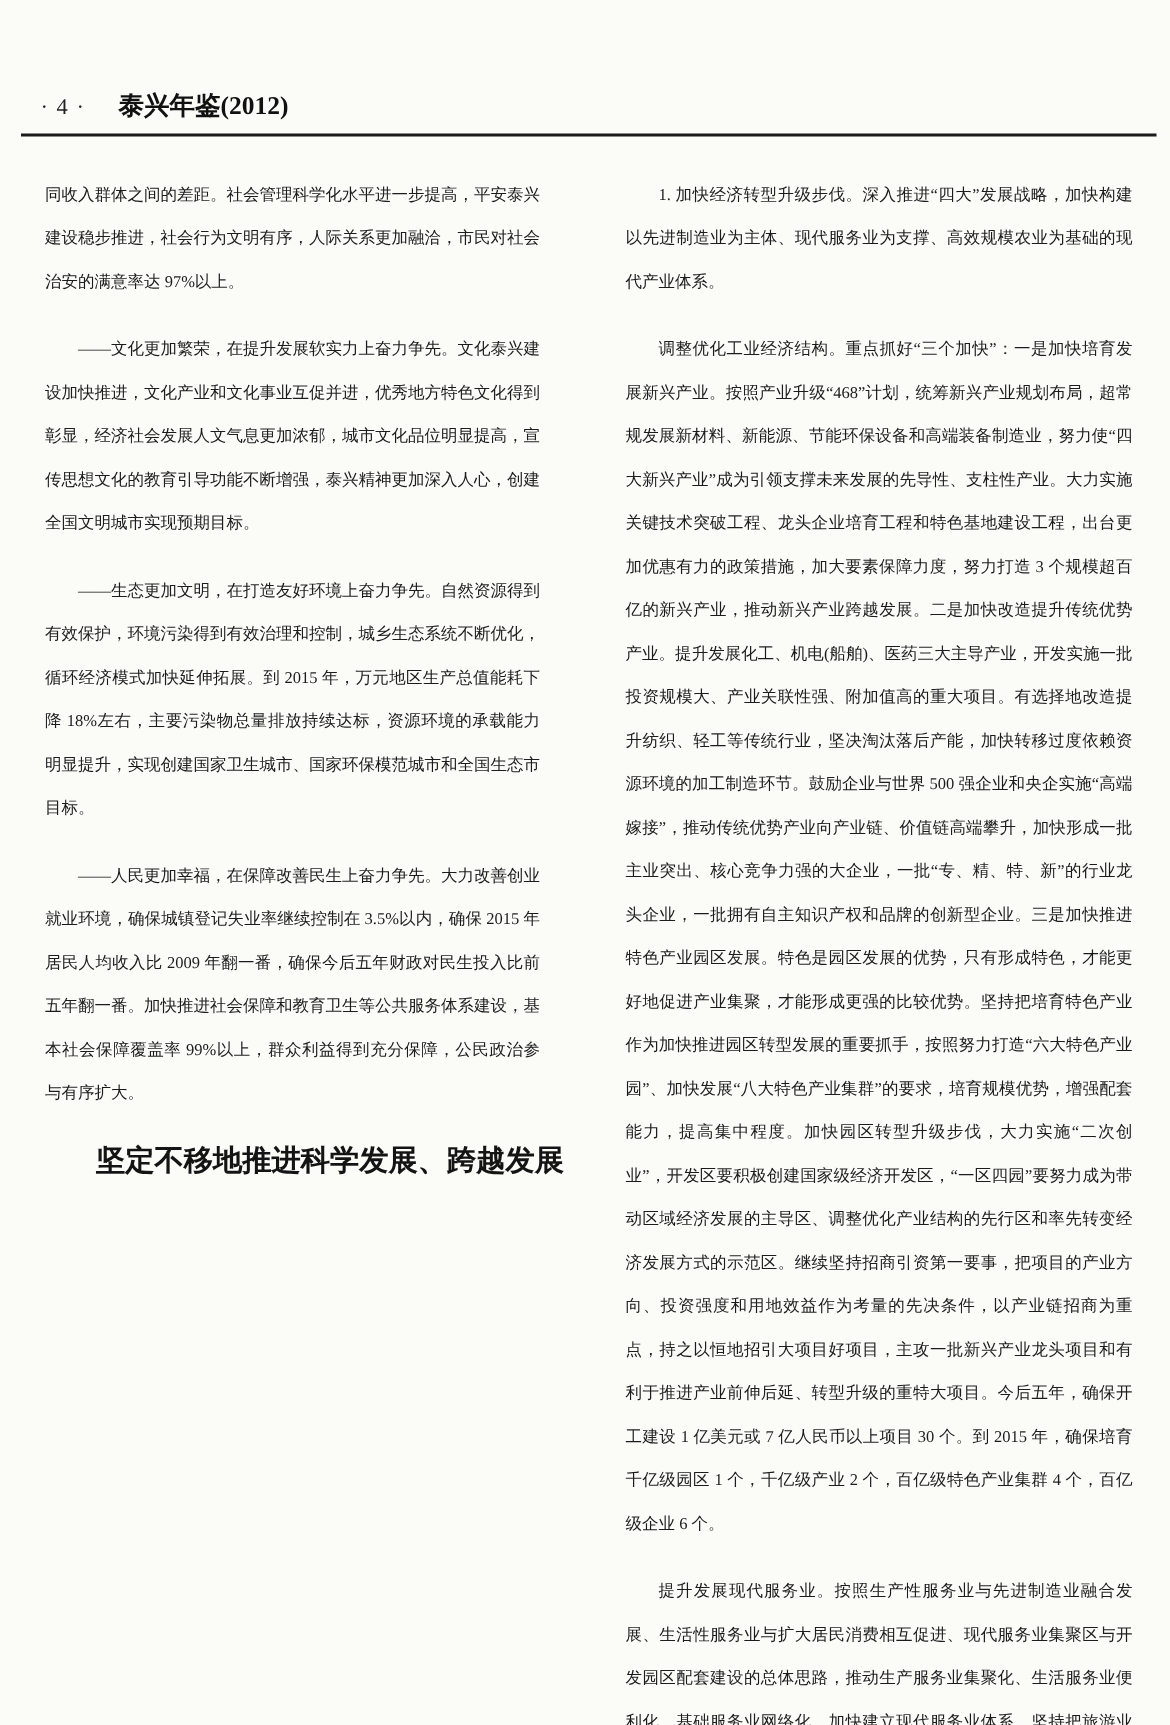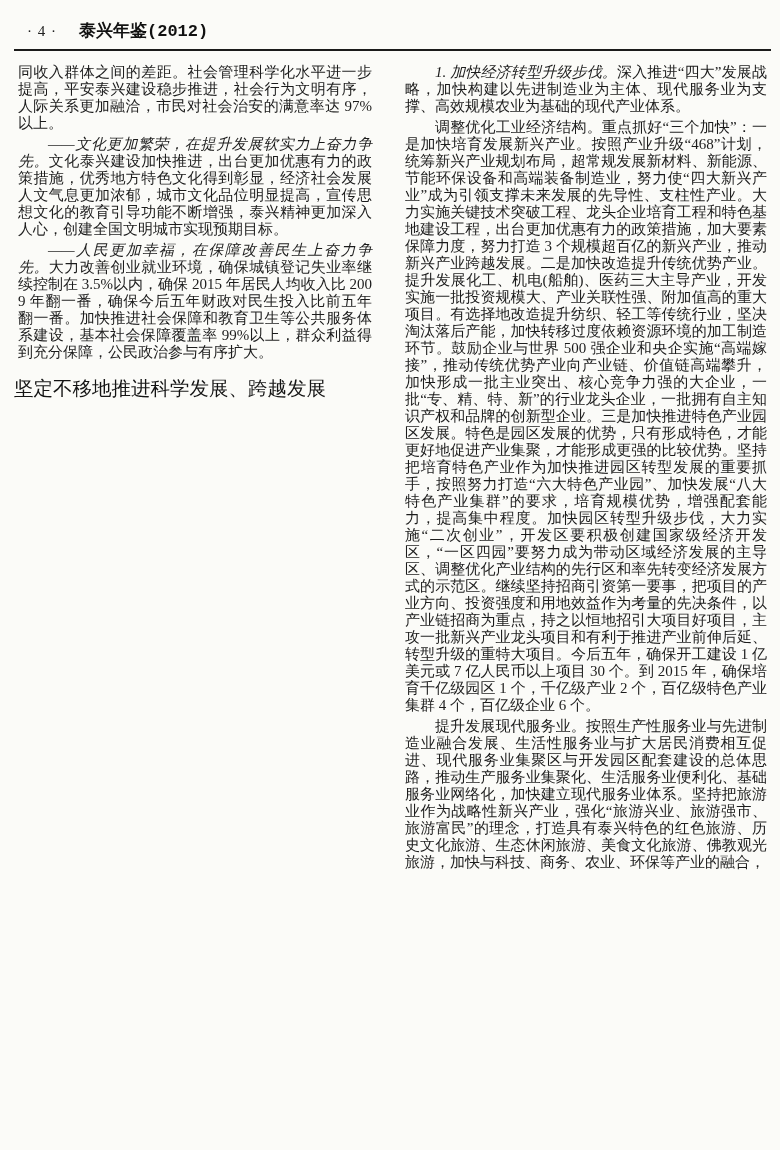--- a/index.html
+++ b/index.html
@@ -22,70 +22,71 @@
     gap: 22px;
     padding: 0 0 7px 13px;
     border-bottom: 2.5px solid #1b1b1b;
   }
   .page-number {
     font-size: 15px;
     letter-spacing: 1px;
     color: #222;
   }
   .book-title {
-    font-family: Liberation Mono, monospace;
+    font-family: Liberation Serif, serif;
     font-weight: bold;
     font-size: 17px;
     color: #111;
+    margin-top: 40px;
   }
   .columns {
     display: flex;
     gap: 25px;
     margin-top: 9px;
   }
   .col { flex: none; }
   .col-left  { width: 362px; }
   .col-right { width: 370px; }
   p.body-para {
-    margin: 4px;
-    font-size: 15px;
-    line-height: 17px;
+    margin: 16px;
+    font-size: 11px;
+    line-height: 29px;
     text-align: justify;
     word-break: break-all;
   }
   p.indent { text-indent: 2em; }
   .lead {
-    font-style: italic;
     font-family: "Liberation Serif", "DejaVu Serif", serif;
   }
   h2.section-heading {
     margin: 14px 0 28px;
-    text-align: left;
+    text-align: right;
     font-family: "Liberation Sans", "DejaVu Sans", sans-serif;
-    font-weight: normal;
+    font-weight: bold;
     font-size: 19.5px;
     color: #141414;
     white-space: nowrap;
   }
 </style>
 </head>
 <body>
 
 <div class="page">
 
   <div class="header">
     <span class="page-number">· 4 ·</span>
     <span class="book-title">泰兴年鉴(2012)</span>
   </div>
 
   <div class="columns">
 
     <div class="col col-left">
       <p class="body-para"><span>同收入群体之间的差距。社会管理科学化水平进一步提高，平安泰兴建设稳步推进，社会行为文明有序，人际关系更加融洽，市民对社会治安的满意率达 97%以上。</span></p>
-      <p class="body-para indent"><span class="lead">——文化更加繁荣，在提升发展软实力上奋力争先。</span><span>文化泰兴建设加快推进，出台更加优惠有力的政策措施，优秀地方特色文化得到彰显，经济社会发展人文气息更加浓郁，城市文化品位明显提高，宣传思想文化的教育引导功能不断增强，泰兴精神更加深入人心，创建全国文明城市实现预期目标。</span></p>
+      <p class="body-para indent"><span class="lead">——文化更加繁荣，在提升发展软实力上奋力争先。</span><span>文化泰兴建设加快推进，文化产业和文化事业互促并进，优秀地方特色文化得到彰显，经济社会发展人文气息更加浓郁，城市文化品位明显提高，宣传思想文化的教育引导功能不断增强，泰兴精神更加深入人心，创建全国文明城市实现预期目标。</span></p>
+      <p class="body-para indent"><span class="lead">——生态更加文明，在打造友好环境上奋力争先。</span><span>自然资源得到有效保护，环境污染得到有效治理和控制，城乡生态系统不断优化，循环经济模式加快延伸拓展。到 2015 年，万元地区生产总值能耗下降 18%左右，主要污染物总量排放持续达标，资源环境的承载能力明显提升，实现创建国家卫生城市、国家环保模范城市和全国生态市目标。</span></p>
       <p class="body-para indent"><span class="lead">——人民更加幸福，在保障改善民生上奋力争先。</span><span>大力改善创业就业环境，确保城镇登记失业率继续控制在 3.5%以内，确保 2015 年居民人均收入比 2009 年翻一番，确保今后五年财政对民生投入比前五年翻一番。加快推进社会保障和教育卫生等公共服务体系建设，基本社会保障覆盖率 99%以上，群众利益得到充分保障，公民政治参与有序扩大。</span></p>
       <h2 class="section-heading">坚定不移地推进科学发展、跨越发展</h2>
     </div>
 
     <div class="col col-right">
       <p class="body-para indent"><span class="lead">1. 加快经济转型升级步伐。</span><span>深入推进“四大”发展战略，加快构建以先进制造业为主体、现代服务业为支撑、高效规模农业为基础的现代产业体系。</span></p>
       <p class="body-para indent"><span>调整优化工业经济结构。重点抓好“三个加快”：一是加快培育发展新兴产业。按照产业升级“468”计划，统筹新兴产业规划布局，超常规发展新材料、新能源、节能环保设备和高端装备制造业，努力使“四大新兴产业”成为引领支撑未来发展的先导性、支柱性产业。大力实施关键技术突破工程、龙头企业培育工程和特色基地建设工程，出台更加优惠有力的政策措施，加大要素保障力度，努力打造 3 个规模超百亿的新兴产业，推动新兴产业跨越发展。二是加快改造提升传统优势产业。提升发展化工、机电(船舶)、医药三大主导产业，开发实施一批投资规模大、产业关联性强、附加值高的重大项目。有选择地改造提升纺织、轻工等传统行业，坚决淘汰落后产能，加快转移过度依赖资源环境的加工制造环节。鼓励企业与世界 500 强企业和央企实施“高端嫁接”，推动传统优势产业向产业链、价值链高端攀升，加快形成一批主业突出、核心竞争力强的大企业，一批“专、精、特、新”的行业龙头企业，一批拥有自主知识产权和品牌的创新型企业。三是加快推进特色产业园区发展。特色是园区发展的优势，只有形成特色，才能更好地促进产业集聚，才能形成更强的比较优势。坚持把培育特色产业作为加快推进园区转型发展的重要抓手，按照努力打造“六大特色产业园”、加快发展“八大特色产业集群”的要求，培育规模优势，增强配套能力，提高集中程度。加快园区转型升级步伐，大力实施“二次创业”，开发区要积极创建国家级经济开发区，“一区四园”要努力成为带动区域经济发展的主导区、调整优化产业结构的先行区和率先转变经济发展方式的示范区。继续坚持招商引资第一要事，把项目的产业方向、投资强度和用地效益作为考量的先决条件，以产业链招商为重点，持之以恒地招引大项目好项目，主攻一批新兴产业龙头项目和有利于推进产业前伸后延、转型升级的重特大项目。今后五年，确保开工建设 1 亿美元或 7 亿人民币以上项目 30 个。到 2015 年，确保培育千亿级园区 1 个，千亿级产业 2 个，百亿级特色产业集群 4 个，百亿级企业 6 个。</span></p>
       <p class="body-para indent"><span>提升发展现代服务业。按照生产性服务业与先进制造业融合发展、生活性服务业与扩大居民消费相互促进、现代服务业集聚区与开发园区配套建设的总体思路，推动生产服务业集聚化、生活服务业便利化、基础服务业网络化，加快建立现代服务业体系。坚持把旅游业作为战略性新兴产业，强化“旅游兴业、旅游强市、旅游富民”的理念，打造具有泰兴特色的红色旅游、历史文化旅游、生态休闲旅游、美食文化旅游、佛教观光旅游，加快与科技、商务、农业、环保等产业的融合，</span></p>
     </div>
 

